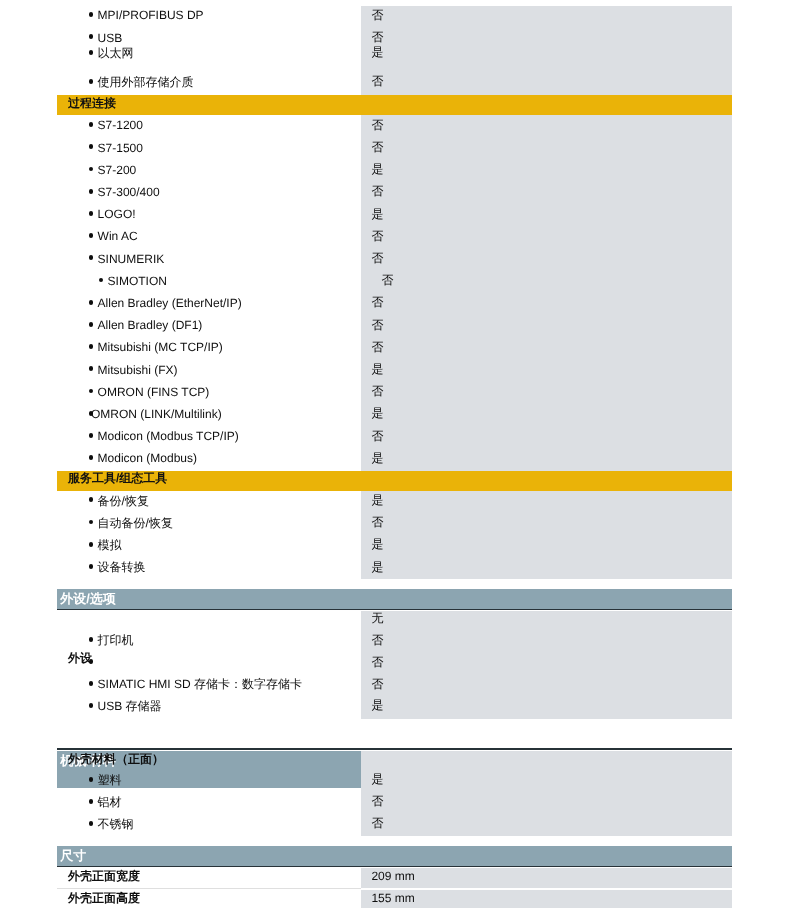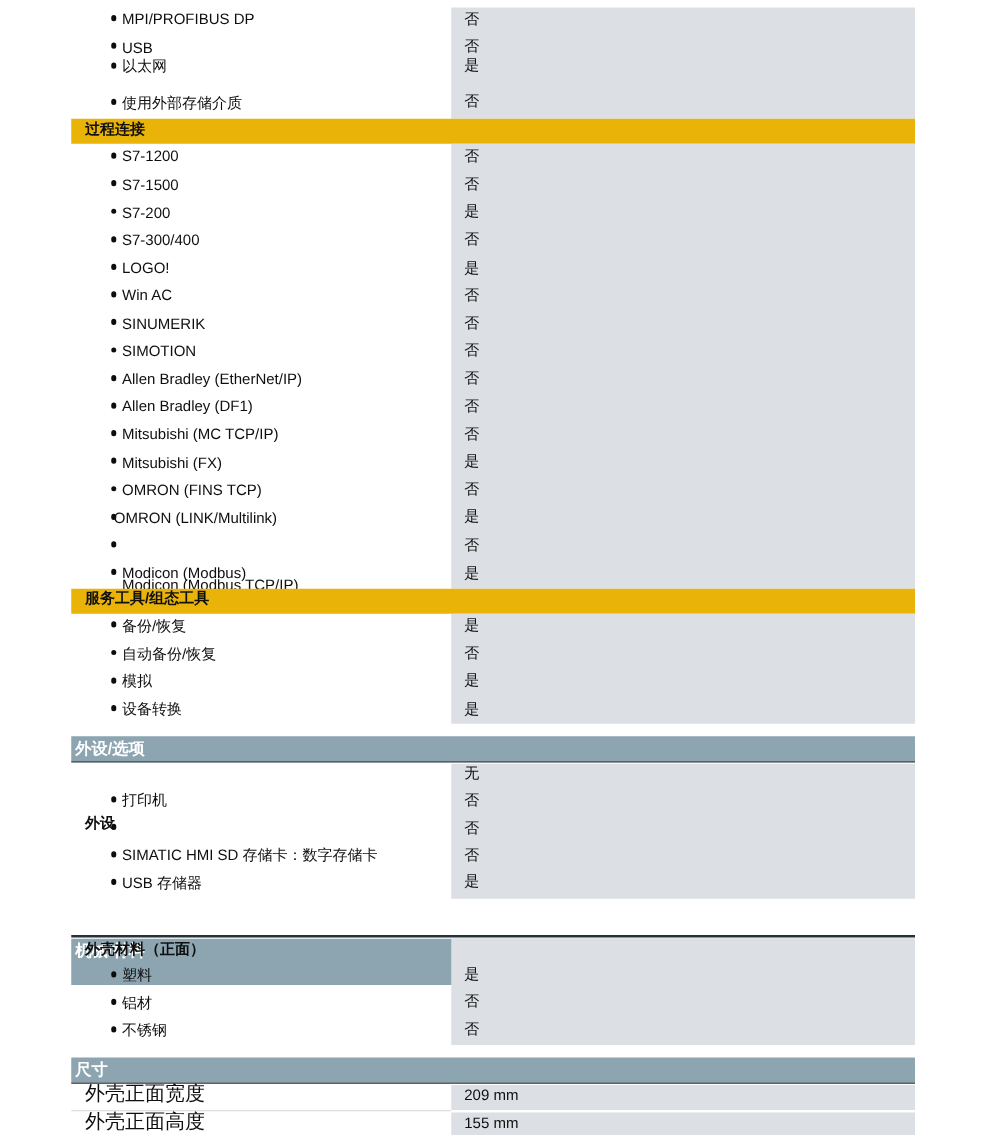--- a/index.html
+++ b/index.html
@@ -15,21 +15,21 @@
   .mainrule{position:absolute;background:#273238;height:1.6px;z-index:5;}
   .subhdr{position:absolute;background:#eab308;height:20px;}
   .subhdr .t{position:absolute;left:11px;top:-0.5px;font-size:12px;font-weight:bold;color:#111;
              line-height:16px;white-space:nowrap;}
   .row{position:absolute;height:16px;}
   .row .bul{position:absolute;left:0;top:0;width:4.8px;height:4.8px;border-radius:50%;background:#0d0d0d;}
   .row .lbl{position:absolute;top:0;font-size:12px;color:#0f0f0f;line-height:16px;white-space:nowrap;}
   .row .lbl.b{font-weight:bold;}
   .row .val{position:absolute;top:0;font-size:12px;color:#0f0f0f;line-height:16px;white-space:nowrap;}
   .trow{position:absolute;height:16px;}
-  .trow .lbl{position:absolute;top:0;font-size:16px;font-weight:normal;color:#0f0f0f;line-height:16px;white-space:nowrap;}
+  .trow .lbl{position:absolute;top:0;font-size:12px;font-weight:bold;color:#0f0f0f;line-height:16px;white-space:nowrap;}
   .trow .val{position:absolute;top:0;font-size:12px;color:#0f0f0f;line-height:16px;white-space:nowrap;}
   .hline{position:absolute;background:#dfdfdf;height:1px;}
 </style>
 </head>
 <body>
 <div id="sheet">
 <div class="valbg" style="left:361px;top:6.2px;width:371px;height:89.0px;"></div>
 <div class="row" style="left:57px;top:7.3px;width:675px;">
   <span class="bul" style="left:31.6px;top:4.9px;"></span>
   <span class="lbl" style="left:40.6px;">MPI/PROFIBUS DP</span>
@@ -82,21 +82,21 @@
 <div class="row" style="left:57px;top:228.3px;width:675px;">
   <span class="bul" style="left:31.6px;top:4.9px;"></span>
   <span class="lbl" style="left:40.6px;">Win AC</span>
   <span class="val" style="left:314.4px;top:-0.6px;">否</span>
 </div>
 <div class="row" style="left:57px;top:250.5px;width:675px;">
   <span class="bul" style="left:31.6px;top:4.9px;"></span>
   <span class="lbl" style="left:40.6px;">SINUMERIK</span>
   <span class="val" style="left:314.4px;top:-0.6px;">否</span>
 </div>
-<div class="row" style="left:57px;top:272.7px;width:675px;">
+<div class="row" style="left:67px;top:272.7px;width:675px;">
   <span class="bul" style="left:31.6px;top:4.9px;"></span>
   <span class="lbl" style="left:40.6px;">SIMOTION</span>
   <span class="val" style="left:314.4px;top:-0.6px;">否</span>
 </div>
 <div class="row" style="left:57px;top:294.9px;width:675px;">
   <span class="bul" style="left:31.6px;top:4.9px;"></span>
   <span class="lbl" style="left:40.6px;">Allen Bradley (EtherNet/IP)</span>
   <span class="val" style="left:314.4px;top:-0.6px;">否</span>
 </div>
 <div class="row" style="left:57px;top:317.1px;width:675px;">
@@ -119,21 +119,21 @@
   <span class="lbl" style="left:40.6px;">OMRON (FINS TCP)</span>
   <span class="val" style="left:314.4px;top:-0.6px;">否</span>
 </div>
 <div class="row" style="left:57px;top:405.9px;width:675px;">
   <span class="bul" style="left:31.6px;top:4.9px;"></span>
   <span class="lbl" style="left:34px;">OMRON (LINK/Multilink)</span>
   <span class="val" style="left:314.4px;top:-0.6px;">是</span>
 </div>
 <div class="row" style="left:57px;top:428.1px;width:675px;">
   <span class="bul" style="left:31.6px;top:4.9px;"></span>
-  <span class="lbl" style="left:40.6px;margin-top:32px;">Modicon (Modbus TCP/IP)</span>
+  <span class="lbl" style="left:40.6px;">Modicon (Modbus TCP/IP)</span>
   <span class="val" style="left:314.4px;top:-0.6px;">否</span>
 </div>
 <div class="row" style="left:57px;top:450.3px;width:675px;">
   <span class="bul" style="left:31.6px;top:4.9px;"></span>
   <span class="lbl" style="left:40.6px;">Modicon (Modbus)</span>
   <span class="val" style="left:314.4px;top:-0.6px;">是</span>
 </div>
 <div class="subhdr" style="left:57px;top:470.6px;width:675px;height:20.1px;">
       <span class="t">服务工具/组态工具</span>
     </div>

